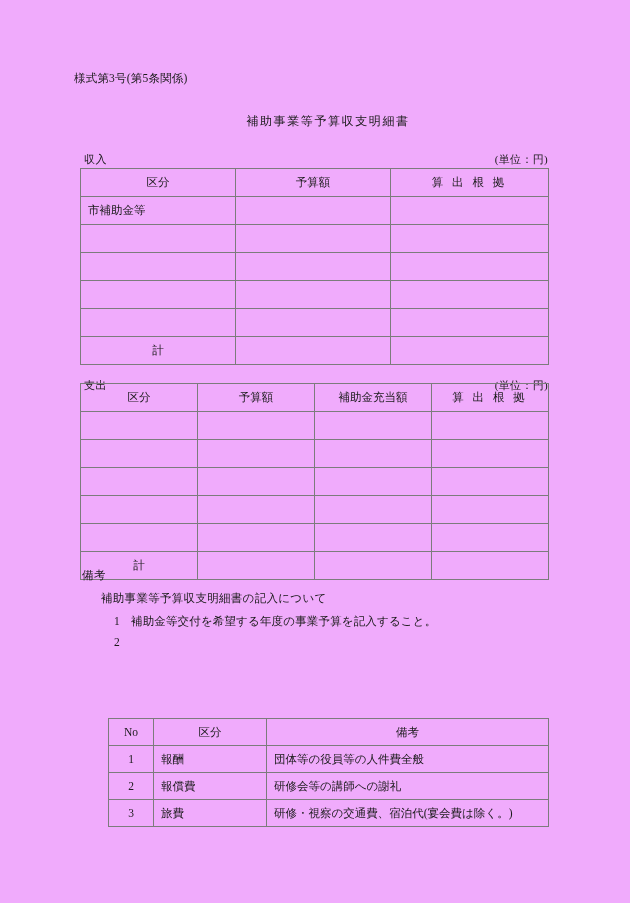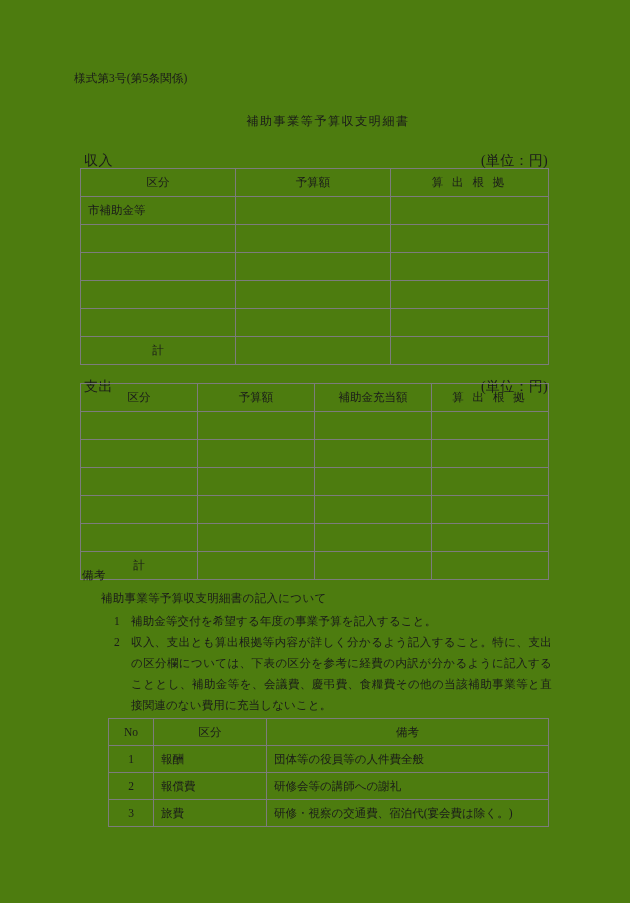--- a/index.html
+++ b/index.html
@@ -12,21 +12,21 @@
     height: 903px;
     position: relative;
     font-family: "Liberation Serif", "DejaVu Serif", serif;
     color: #1a1a1a;
     font-size: 11px;
     overflow: hidden;
   }
   .page {
     position: absolute;
     inset: 0;
-    background: #4d7c0f;
+    background: #f0abfc;
   }
 
   
   .form-no {
     position: absolute;
     left: 74px;
     top: 71px;
     font-size: 11.5px;
     letter-spacing: 0.2px;
     white-space: nowrap;
@@ -44,21 +44,21 @@
     padding-left: 26px;
     box-sizing: border-box;
   }
 
   
   .sec-label-row {
     position: absolute;
     left: 82px;
     width: 466px;
     height: 16px;
-    font-size: 14px;
+    font-size: 11px;
   }
   .sec-label-row .left {
     position: absolute;
     left: 2px;
     top: 0;
     letter-spacing: 0.5px;
   }
   .sec-label-row .right {
     position: absolute;
     right: 0;
@@ -260,21 +260,20 @@
   <div class="notes">
     <p class="bikou">備考</p>
     <p class="subhead">補助事業等予算収支明細書の記入について</p>
     <ol>
       <li>
         <span class="num">1</span>
         <span>補助金等交付を希望する年度の事業予算を記入すること。</span>
       </li>
       <li>
         <span class="num">2</span>
-        <span>収入、支出とも算出根拠等内容が詳しく分かるよう記入すること。特に、支出の区分欄については、下表の区分を参考に経費の内訳が分かるように記入することとし、補助金等を、会議費、慶弔費、食糧費その他の当該補助事業等と直接関連のない費用に充当しないこと。</span>
       </li>
     </ol>
   </div>
 
   <table class="grid" id="ref-table">
     <colgroup>
         <col style="width:45px">
         <col style="width:113px">
         <col style="width:282px">
       </colgroup>

